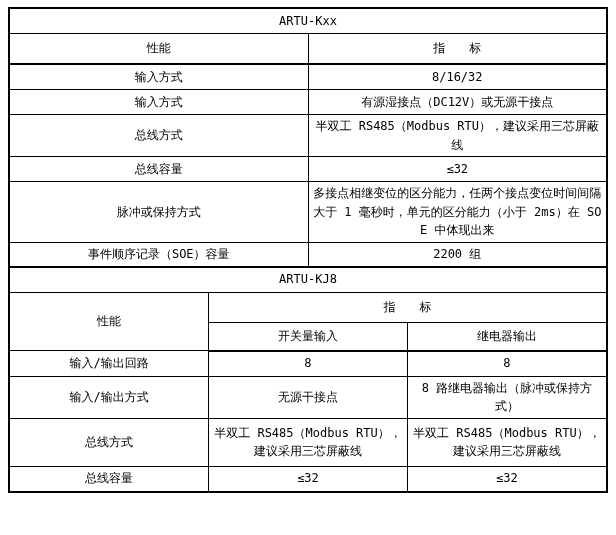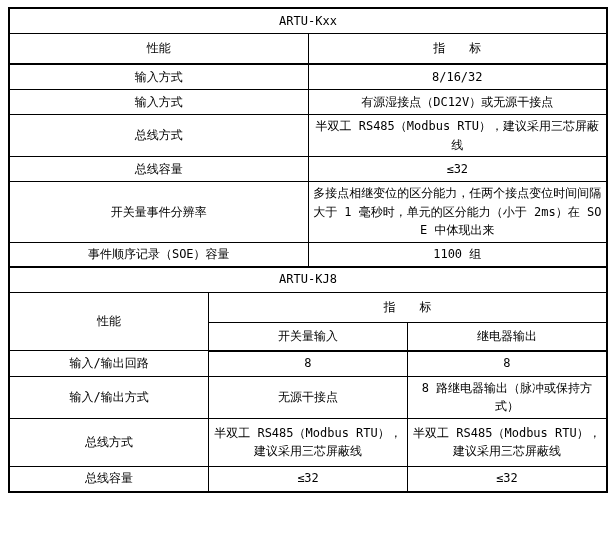--- a/index.html
+++ b/index.html
@@ -88,26 +88,26 @@
     </tr>
     <tr>
       <td class="c1 h-row">总线方式</td>
       <td class="h-row">半双工 RS485（Modbus RTU），建议采用三芯屏蔽线</td>
     </tr>
     <tr>
       <td class="c1 h-row">总线容量</td>
       <td class="h-row">≤32</td>
     </tr>
     <tr>
-      <td class="c1 h-tall">开关量事件分辨率</td>
+      <td class="c1 h-tall">脉冲或保持方式</td>
       <td class="h-tall">多接点相继变位的区分能力，任两个接点变位时间间隔大于 1 毫秒时，单元的区分能力（小于 2ms）在 SOE 中体现出来</td>
     </tr>
     <tr>
       <td class="c1 h-last1">事件顺序记录（SOE）容量</td>
-      <td class="h-last1">1100 组</td>
+      <td class="h-last1">2200 组</td>
     </tr>
   </tbody>
     </table>
 
   <table class="spec t2">
     <tbody>
         <tr>
       <td colspan="3" class="h-title title-cell">ARTU-KJ8</td>
     </tr>
     <tr>

